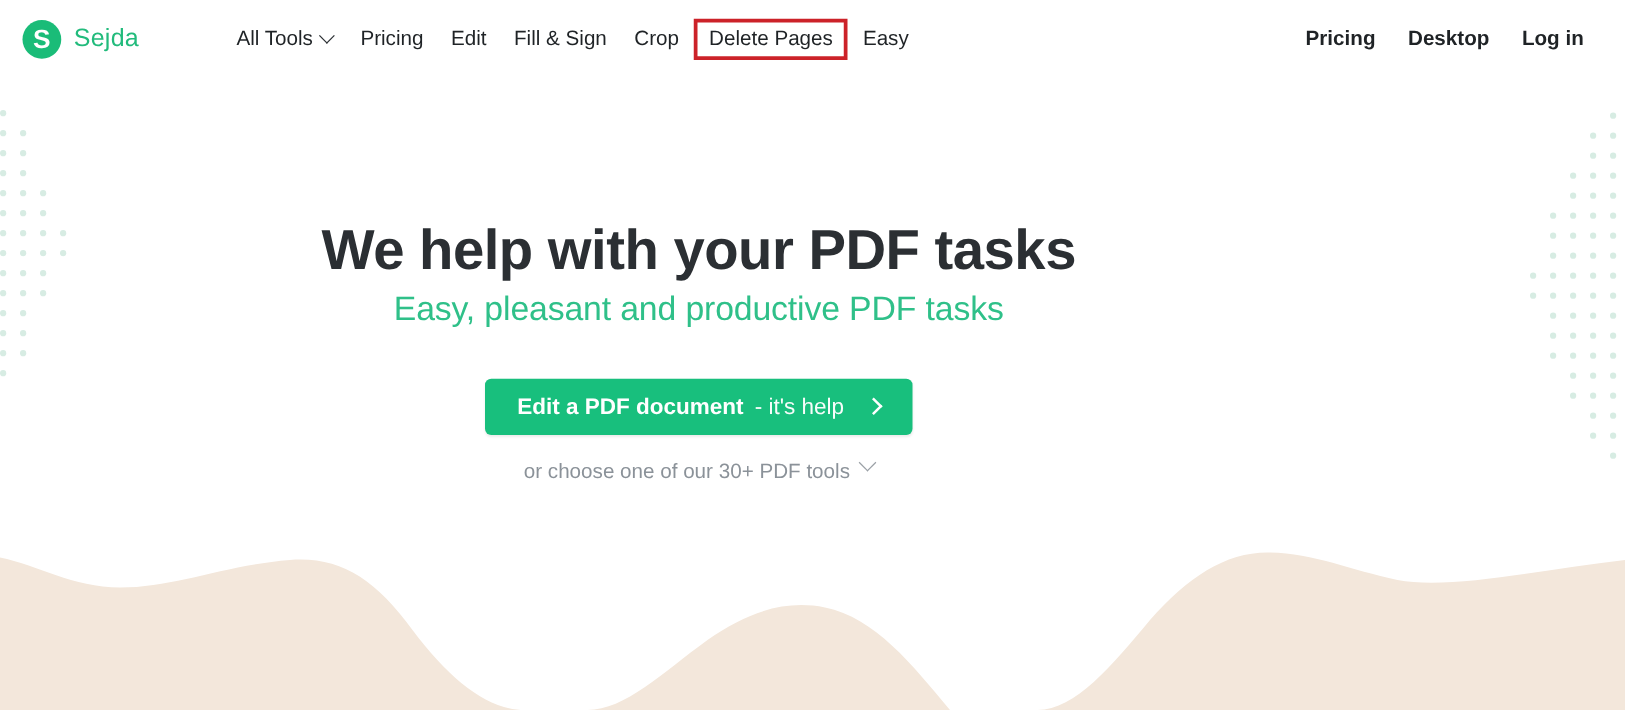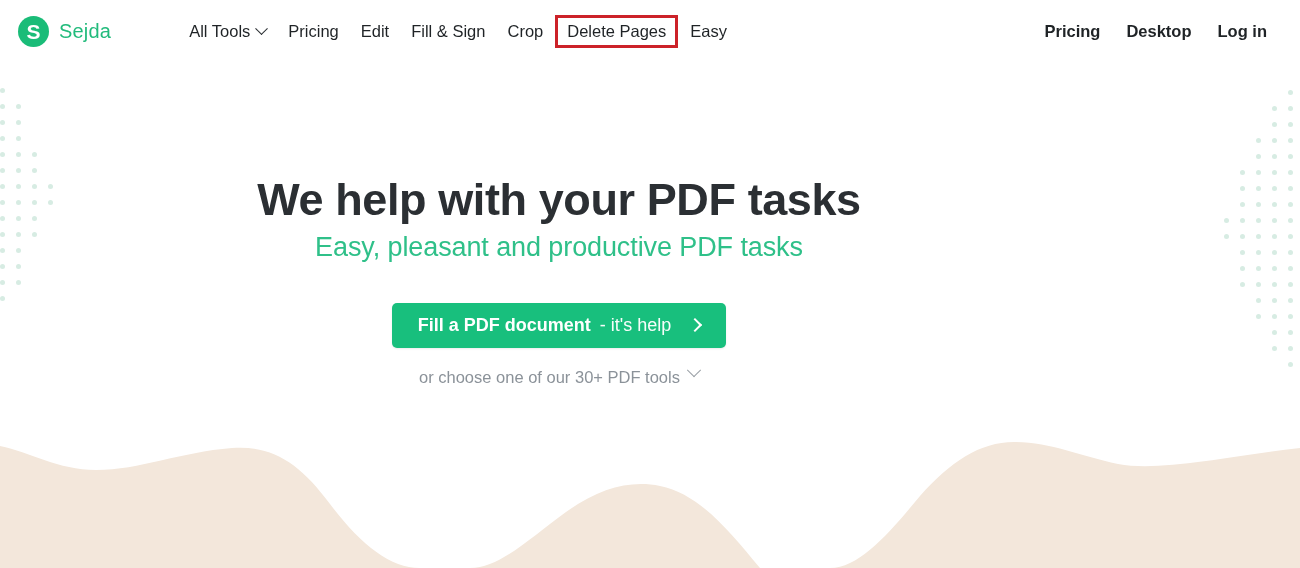--- a/index.html
+++ b/index.html
@@ -358,21 +358,21 @@
 </header>
 
 <section class="hero">
 
   <h1 class="hero-title">We help with your PDF tasks</h1>
 
   <p class="hero-subtitle" style="color: rgb(47, 192, 137);">Easy, pleasant and productive PDF tasks</p>
 
   <div class="cta-wrap">
     <button class="cta-button" style="background: rgb(24, 191, 125);">
-      <span class="cta-strong">Fill a PDF document</span>
+      <span class="cta-strong">Edit a PDF document</span>
       <span class="cta-light">- it's help</span>
       <i class="chev-right"></i>
     </button>
   </div>
 
   <div class="sub-cta">
     <span>or choose one of our 30+ PDF tools</span>
     <i class="chev-down-gray"></i>
   </div>
 

